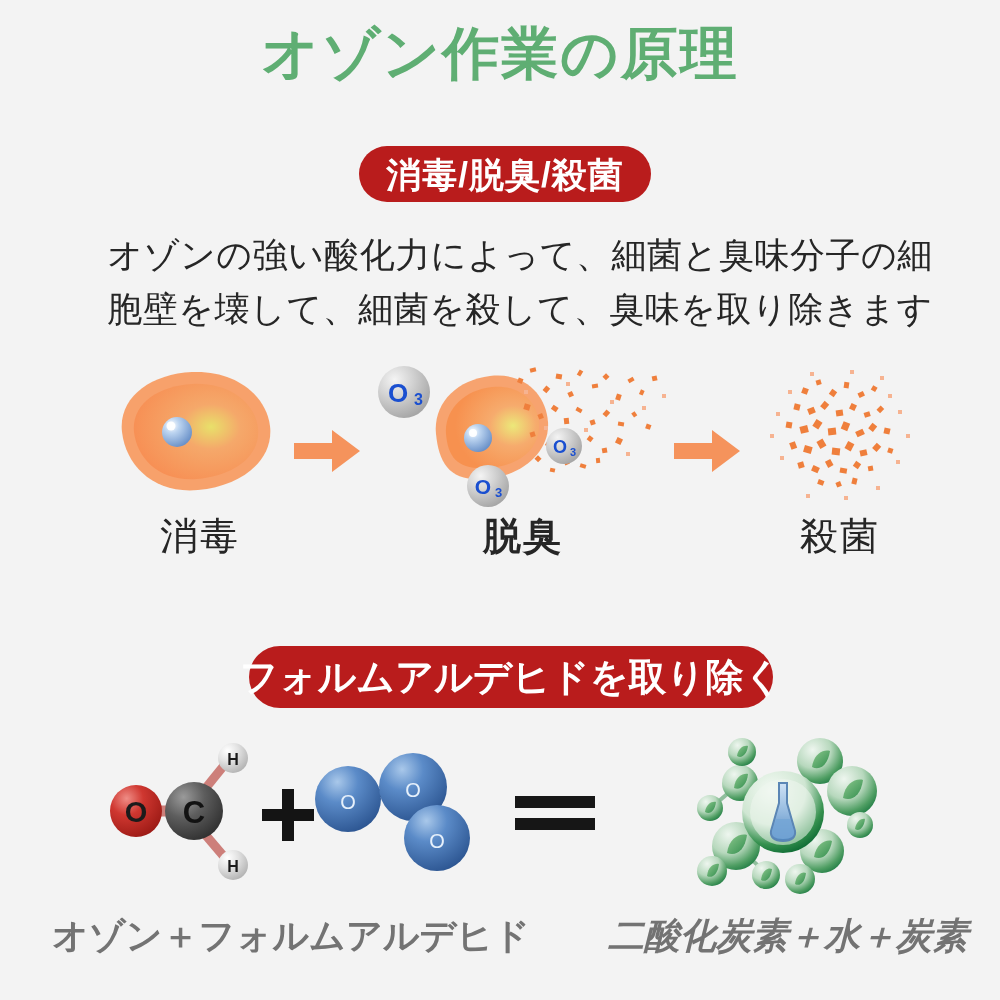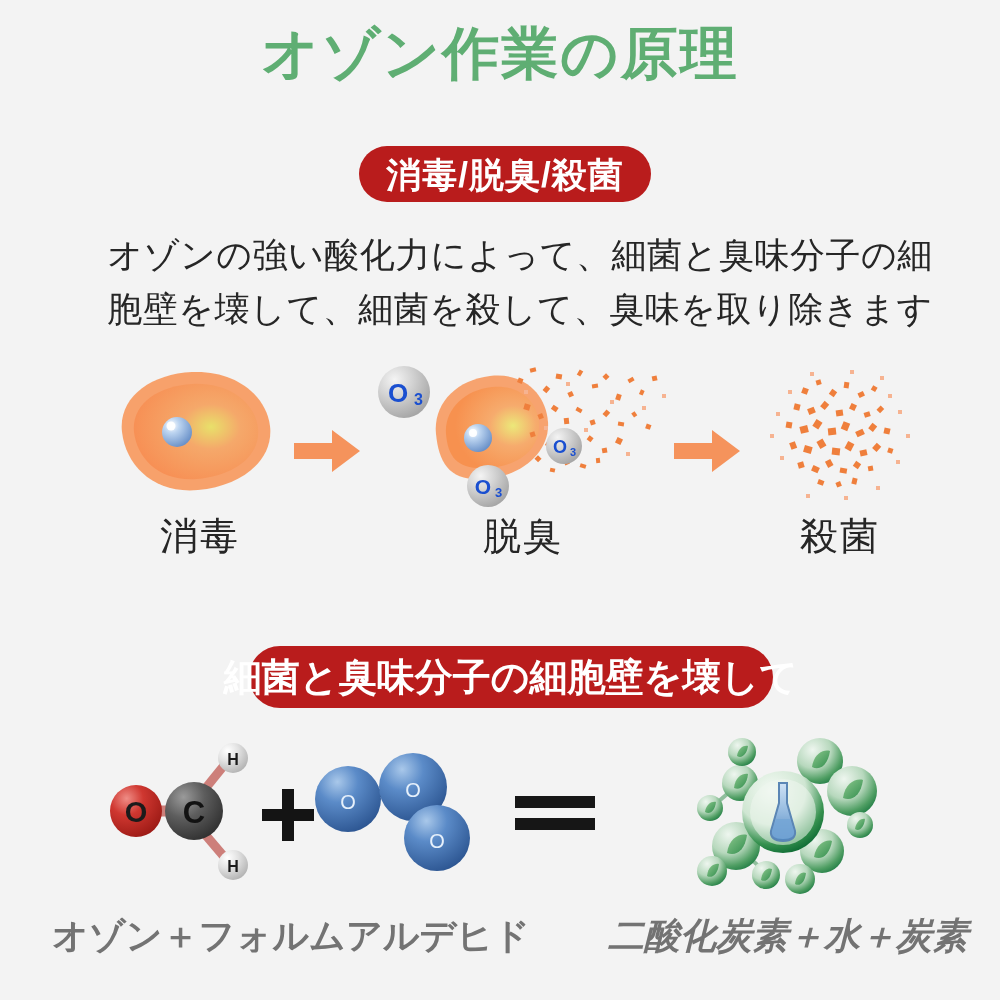--- a/index.html
+++ b/index.html
@@ -103,21 +103,21 @@
 
   .stage-label {
     position: absolute;
     top: 511px;
     font-size: 38px;
     color: #262626;
     text-align: center;
     letter-spacing: 2px;
   }
   .label-1 { left: 110px; width: 180px; }
-  .label-2 { left: 378px; width: 290px; }
+  .label-2 { left: 378px; width: 290px; font-weight: bold; }
   .label-3 { left: 740px; width: 200px; }
 
   
   .reaction {
     position: absolute;
     top: 735px;
     left: 0;
     width: 1000px;
     height: 160px;
   }
@@ -336,21 +336,21 @@
         <rect x="48" y="30" width="4" height="4"></rect>
       </g>
     </svg>
   </div>
 </div>
 
 <div class="stage-label label-1">消毒</div>
 <div class="stage-label label-2">脱臭</div>
 <div class="stage-label label-3">殺菌</div>
 
-<div class="badge badge-2">細菌と臭味分子の細胞壁を壊して</div>
+<div class="badge badge-2">フォルムアルデヒドを取り除く</div>
 
 <div class="reaction">
 
   <div class="mol-ch2o">
     <svg width="170" height="150" viewBox="0 0 170 150">
       <defs>
         <radialGradient id="atomO" cx="32%" cy="26%" r="80%">
           <stop offset="0%" stop-color="#ef8d86"></stop>
           <stop offset="40%" stop-color="#cf3730"></stop>
           <stop offset="100%" stop-color="#9c1a15"></stop>

